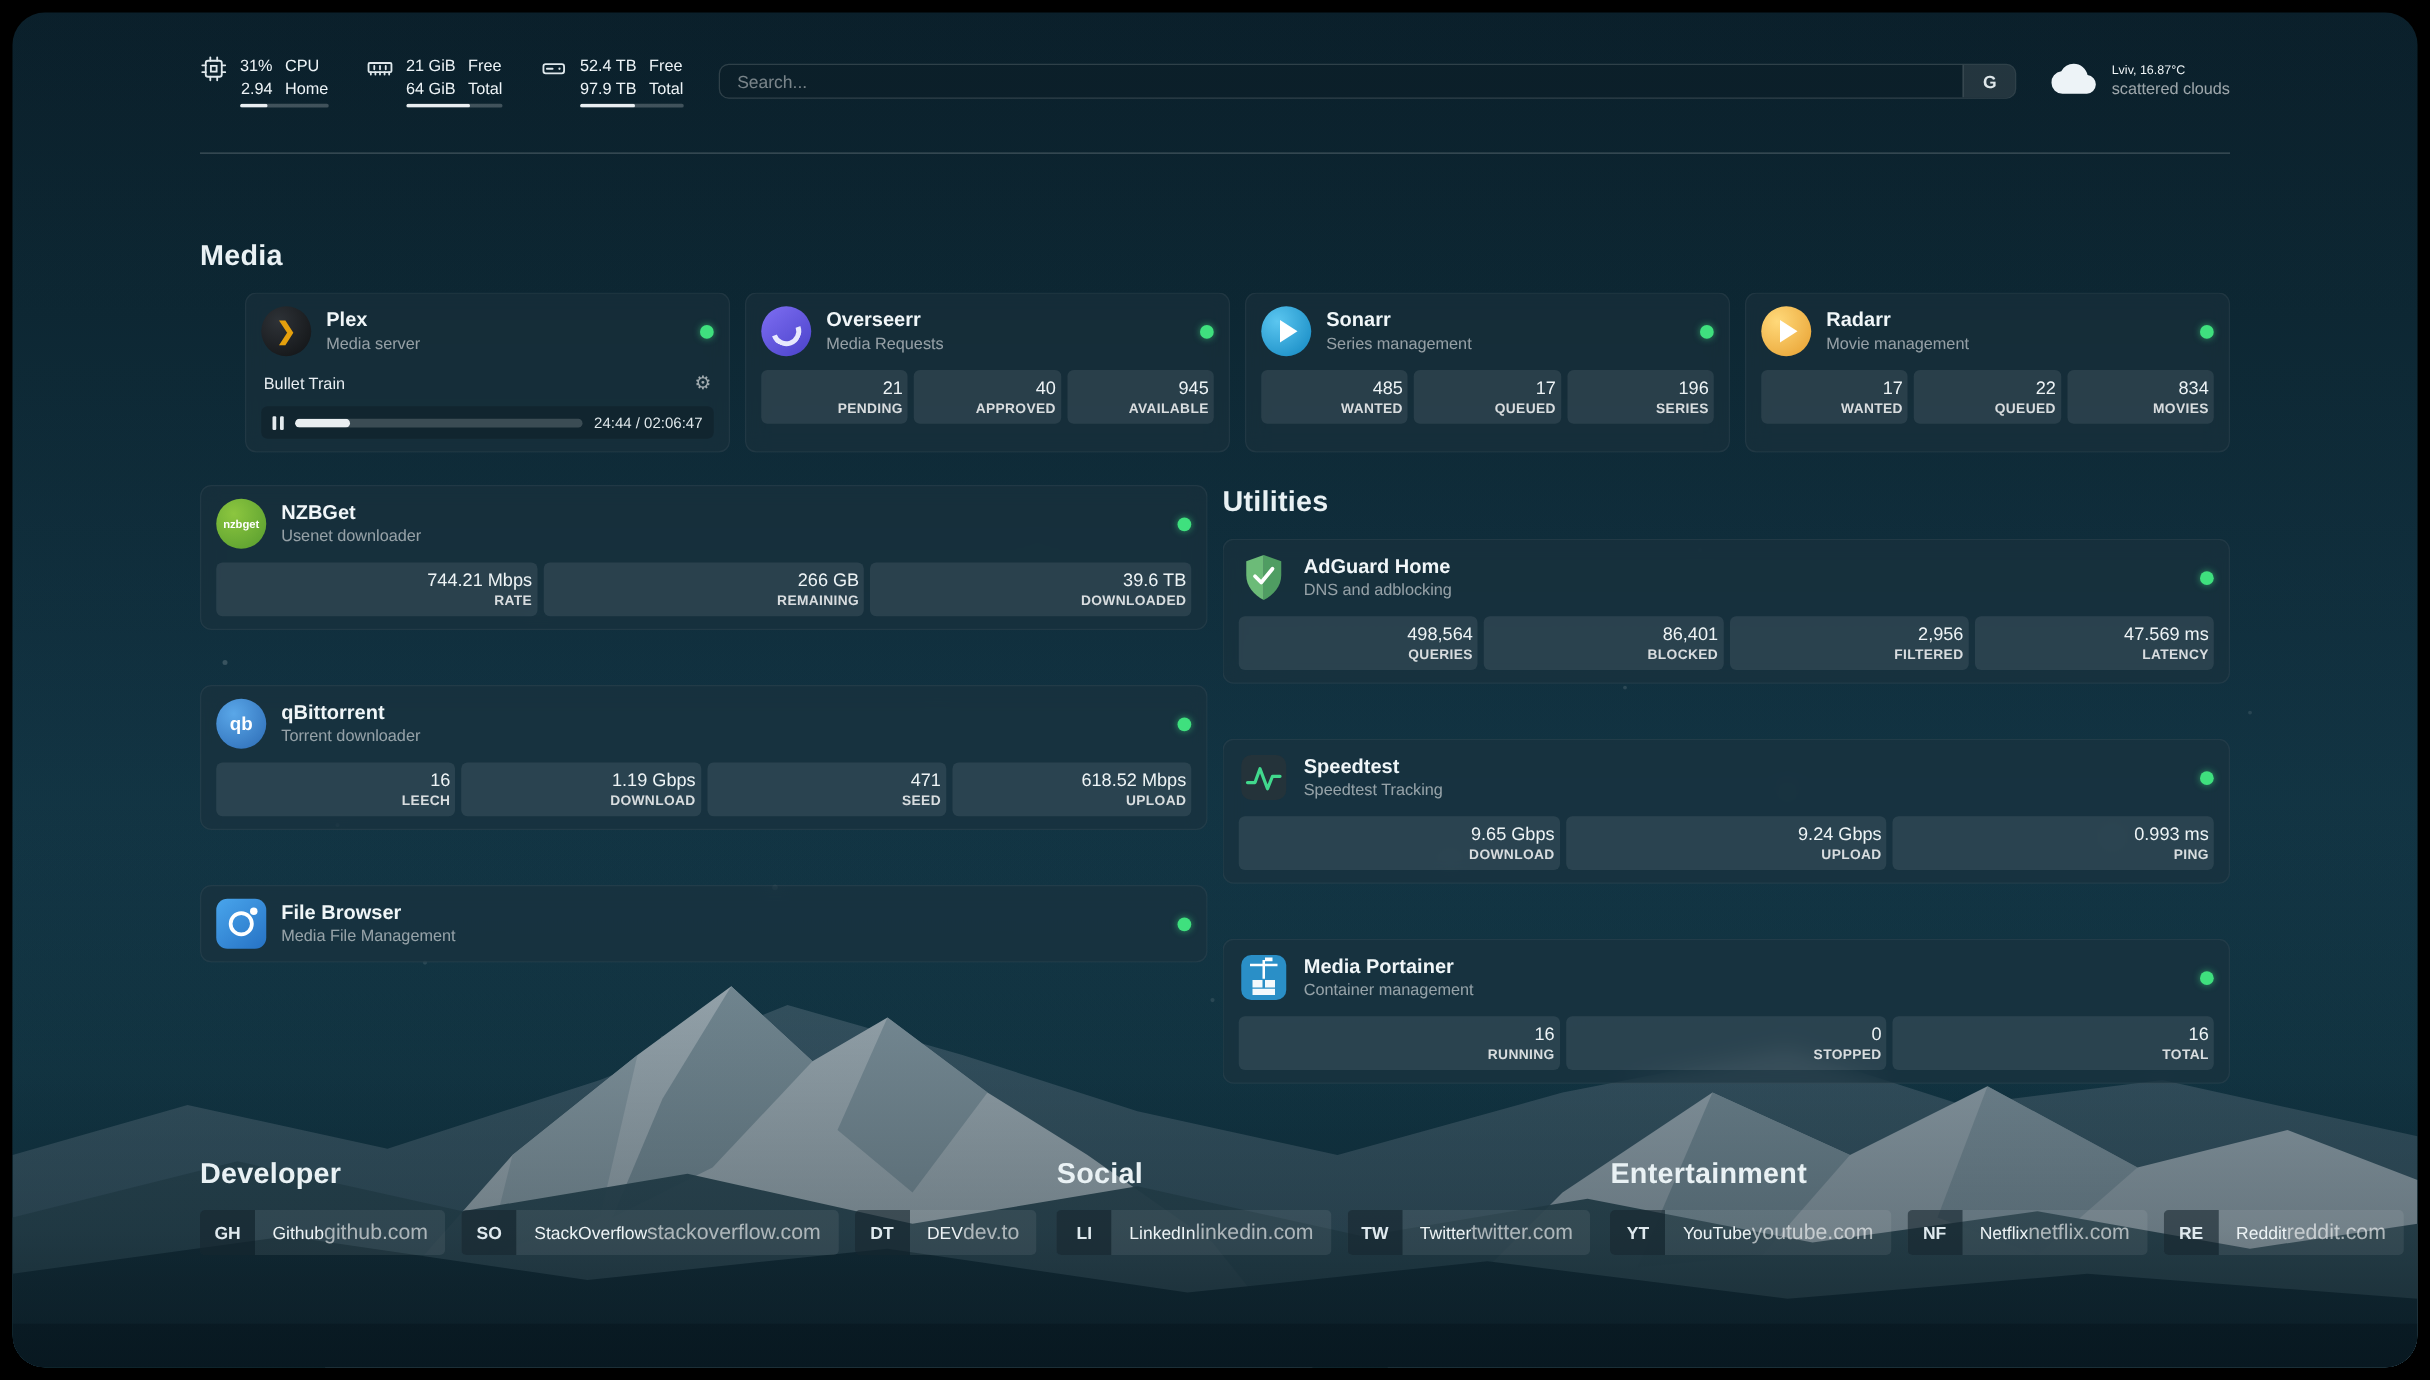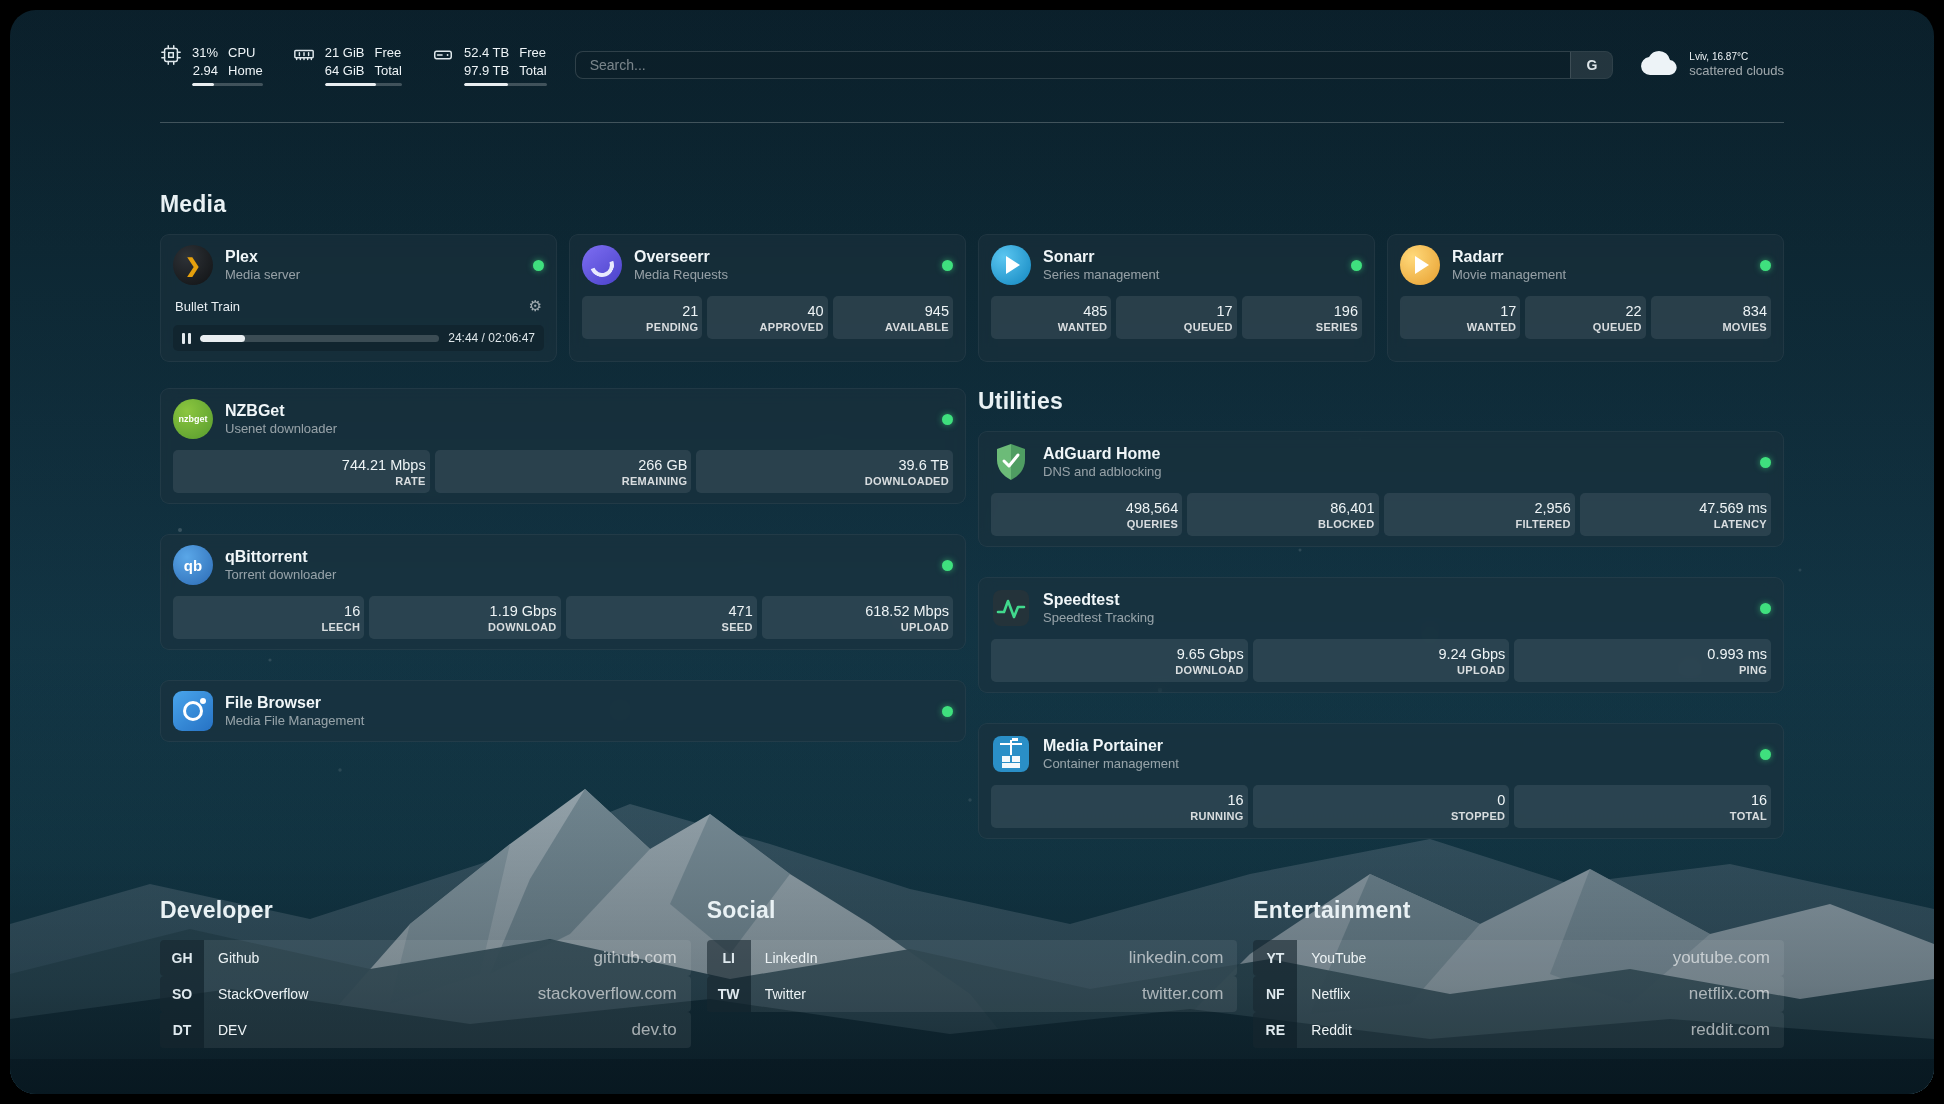--- a/index.html
+++ b/index.html
@@ -45,23 +45,23 @@
   .weather{ display:flex; align-items:center; gap:12px; }
   .weather-texts{ line-height:1.3; }
   .weather-loc{ font-size:10px; color:#f0f5f7; }
   .weather-cond{ font-size:13px; color:rgba(255,255,255,0.6); }
 
   .divider{ border:none; border-top:1px solid rgba(255,255,255,0.22); margin-top:36px; }
 
   
   .section-title{ font-size:23px; font-weight:600; color:#e9f1f4; margin-bottom:16px; letter-spacing:.2px; }
   .media-section{ margin-top:68px; }
-  .cards-4{ display:grid; grid-template-columns:repeat(4,1fr); gap:12px; }
+  .cards-4{ display:grid; grid-template-columns:repeat(4,1fr); gap:12px;margin-left:36px; }
   .two-col{ display:grid; grid-template-columns:1fr 1fr; gap:12px; margin-top:26px; align-items:start; }
-  .stack{ display:flex; flex-direction:column; gap:30px; }
+  .stack{ display:flex; flex-direction:column; gap:44px; }
 
   .card{
     background:rgba(28,50,62,0.52);
     border:1px solid rgba(255,255,255,0.05);
     border-radius:9px; padding:10px 12px;
     backdrop-filter: blur(8px);
   }
   .card-head{ display:flex; align-items:center; gap:12px; }
   .svc-meta{ line-height:1.2; }
   .svc-title{ font-size:16px; font-weight:600; color:#f0f6f8; }
@@ -98,21 +98,21 @@
   .gear::before{ content:"⚙"; }
   .plex-progress{ display:flex; align-items:center; gap:9px; margin-top:10px; background:rgba(0,0,0,0.18); border-radius:5px; padding:6px 9px; }
   .pausebars{ display:flex; gap:3px; cursor:pointer; }
   .pausebars i{ display:block; width:3px; height:11px; background:#e3eaee; border-radius:1px; }
   .pbar{ flex:1; height:7px; background:rgba(255,255,255,0.18); border-radius:4px; overflow:hidden; }
   .pfill{ height:100%; background:#e9eef1; border-radius:4px; }
   .ptime{ font-size:12px; color:#dfe7ea; white-space:nowrap; }
 
   
   .bookmarks{ display:grid; grid-template-columns:repeat(3,1fr); gap:16px; margin-top:58px; }
-  .bm-list{ display:flex; flex-direction:column; }
+  .bm-list{ display:flex; flex-direction:row; gap:13px; }
   .bm-row{ display:flex; align-items:center; height:36px; background:rgba(255,255,255,0.075); border-radius:4px; overflow:hidden; cursor:pointer; }
   .bm-abbr{ width:44px; align-self:stretch; background:rgba(9,26,34,0.55); display:flex; align-items:center; justify-content:center; font-size:14px; font-weight:600; color:#dfe9ee; flex:none; }
   .bm-name{ margin-left:14px; font-size:14px; color:#edf3f5; }
   .bm-url{ margin-left:auto; margin-right:14px; font-size:17px; color:rgba(255,255,255,0.6); }
 </style>
 </head>
 <body>
 
 <div class="screen">
 

